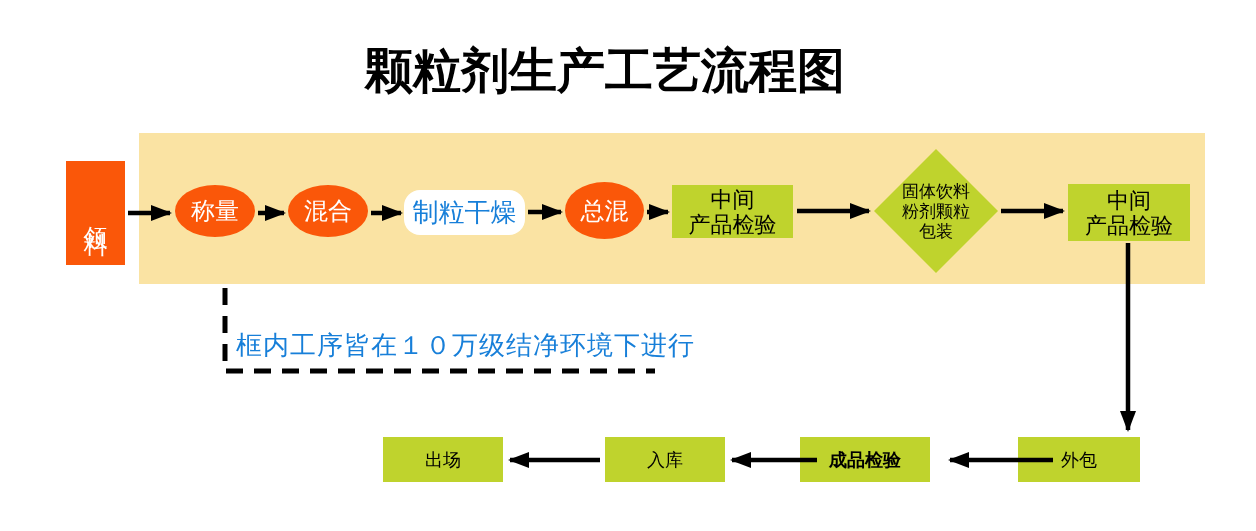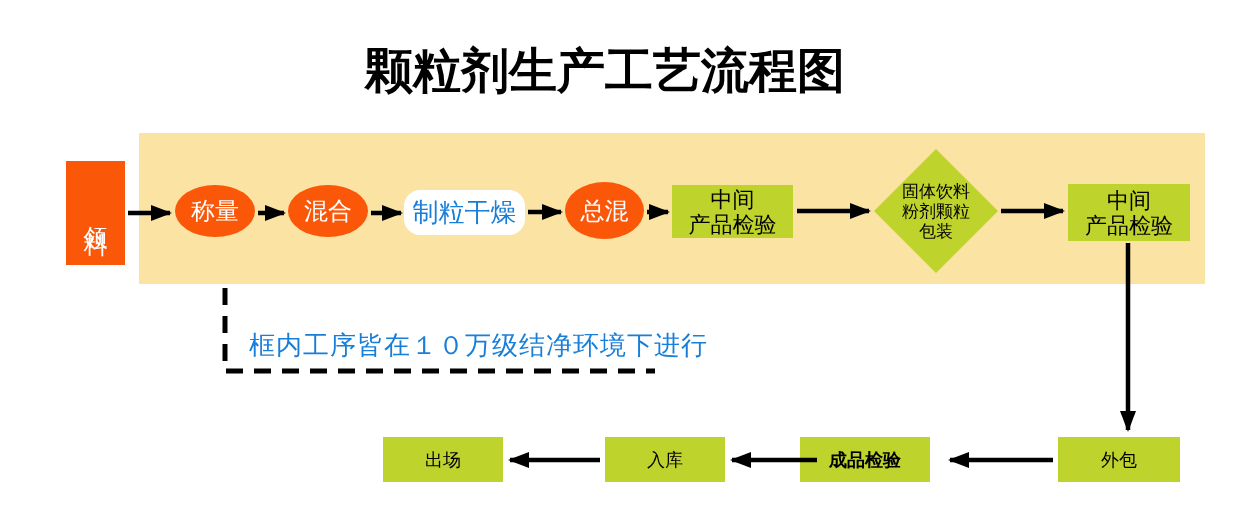--- a/index.html
+++ b/index.html
@@ -37,24 +37,24 @@
   .inter2{left:1068px;top:184px;width:122px;height:57px;flex-direction:column;font-size:22px;line-height:25px;}
   .diamond{
     left:874px;top:149px;width:124px;height:124px;flex-direction:column;
     clip-path:polygon(50% 0%,100% 50%,50% 100%,0% 50%);
     font-size:17px;line-height:20px;
   }
   .bottom{top:437px;height:45px;font-size:18px;}
   .shipout{left:383px;width:120px;}
   .warehouse{left:605px;width:120px;}
   .fininsp{left:800px;width:130px;font-weight:bold;}
-  .outerpack{left:1058px;width:122px;}
+  .outerpack{left:1018px;width:122px;}
   .annotation{
     position:absolute;left:236px;top:328px;font-size:26px;color:#177FD9;
-    letter-spacing:1px;white-space:nowrap;margin-left:13px;
+    letter-spacing:1px;white-space:nowrap;
   }
   svg.arrows{position:absolute;left:0;top:0;pointer-events:none;}
 </style>
 </head>
 <body>
 
 <div class="stage">
 
   <div class="title">颗粒剂生产工艺流程图</div>
 

